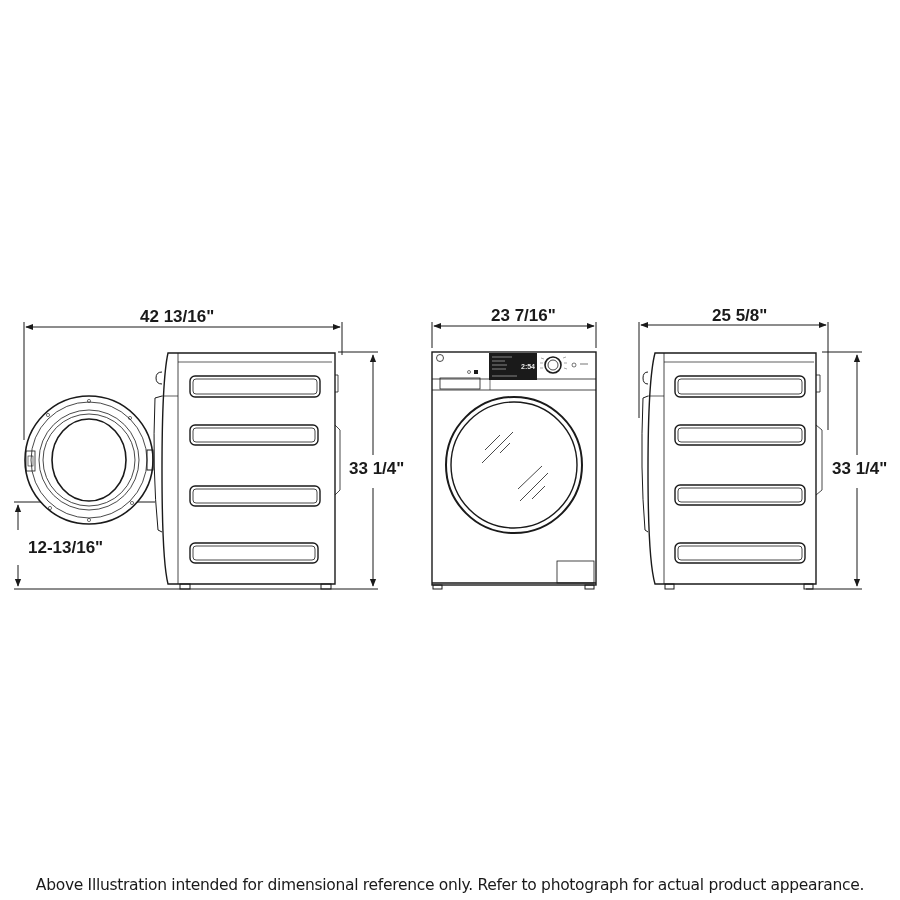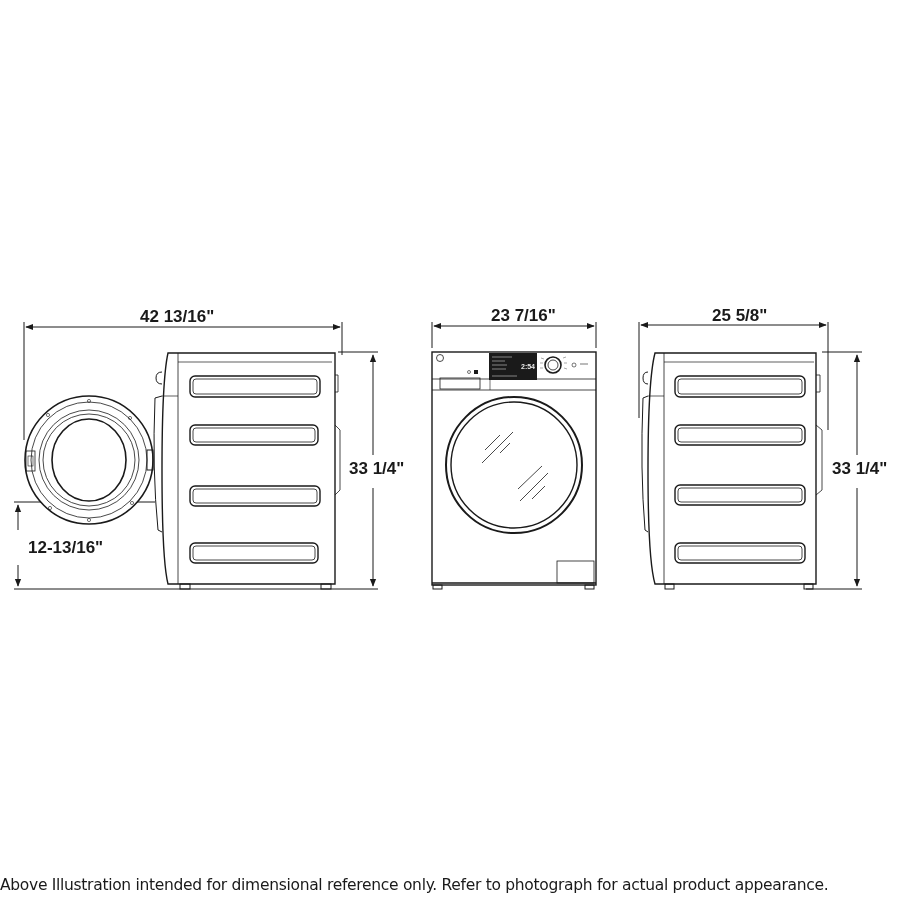--- a/index.html
+++ b/index.html
@@ -1,19 +1,19 @@
 <!DOCTYPE html>
 <html><head>
 <meta charset="utf-8">
 <style>
   html, body { margin:0; padding:0; background:#ffffff; }
   body { width:900px; height:900px; position:relative; overflow:hidden; font-family:"Liberation Sans", sans-serif; }
   #canvas { position:absolute; left:0; top:0; width:900px; height:900px; }
   .dim-label { position:absolute; font-family:"Liberation Sans", sans-serif; font-weight:bold; font-size:17px; color:#1a1a1a; white-space:nowrap; }
-  .caption { position:absolute; left:0; width:900px; top:876px; font-family:"DejaVu Sans", sans-serif; font-size:15.5px; color:#1a1a1a; letter-spacing:-0.3px; }
+  .caption { position:absolute; left:0; width:900px; top:876px; text-align:center; font-family:"DejaVu Sans", sans-serif; font-size:15.5px; color:#1a1a1a; letter-spacing:-0.3px; }
 </style>
 </head>
 <body>
 
 <svg id="canvas" width="900" height="900" viewBox="0 0 900 900" xmlns="http://www.w3.org/2000/svg">
   <defs>
     <marker id="arr" viewBox="0 0 10 10" refX="9" refY="5" markerWidth="8" markerHeight="8" orient="auto-start-reverse">
       <path d="M0,1 L10,5 L0,9 z" fill="#1a1a1a"></path>
     </marker>
   </defs>

